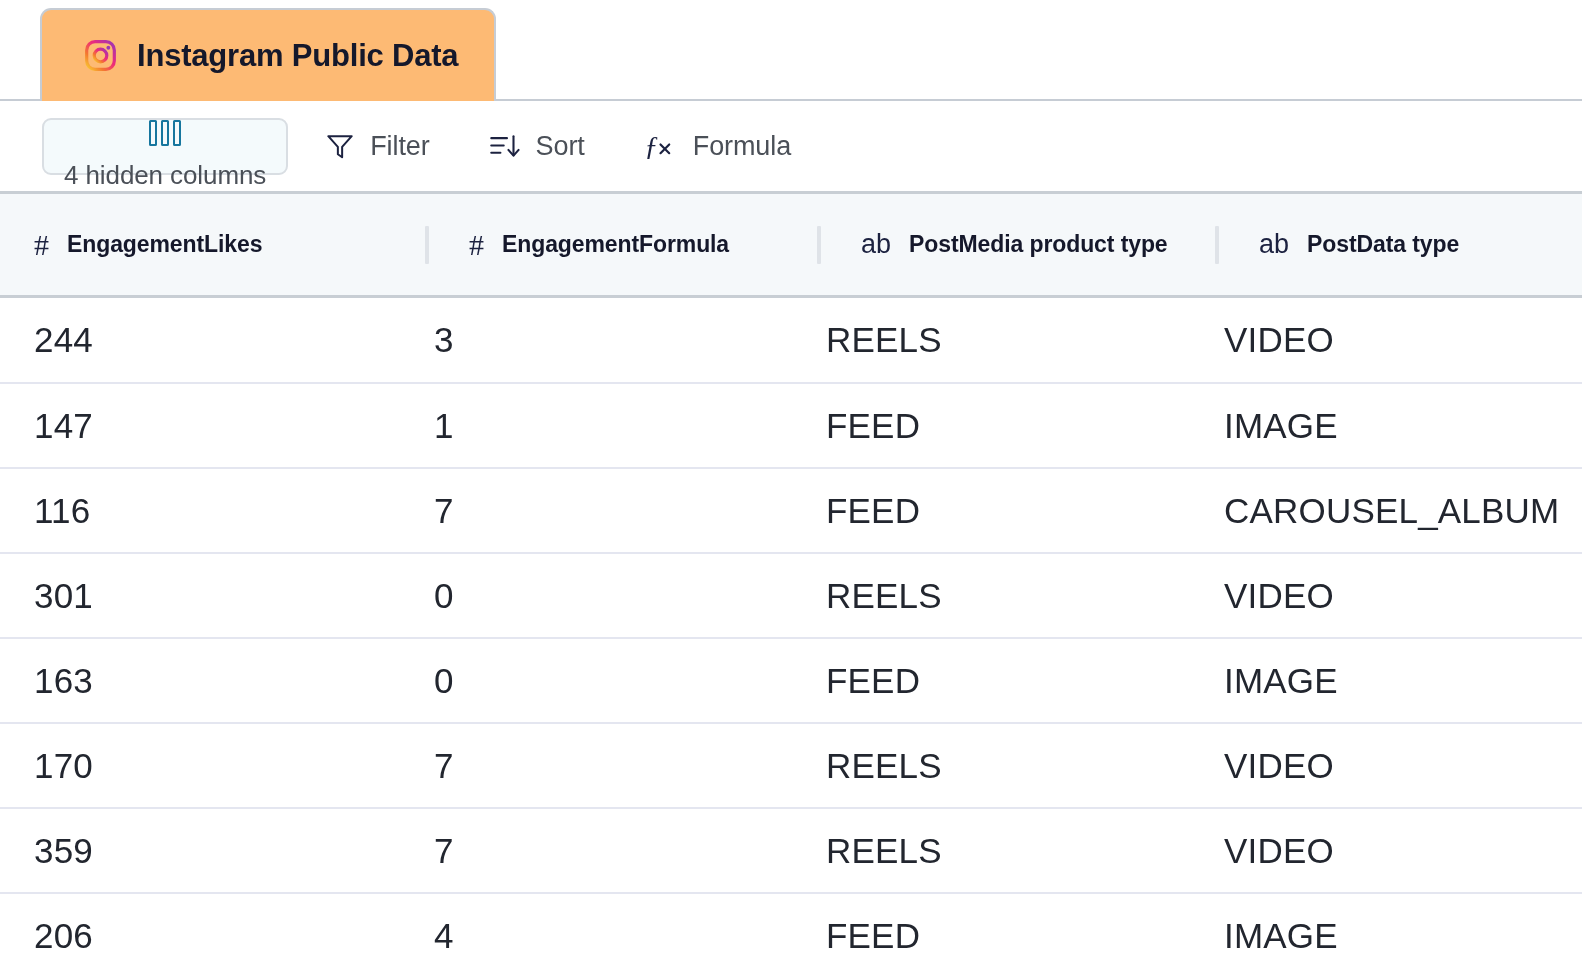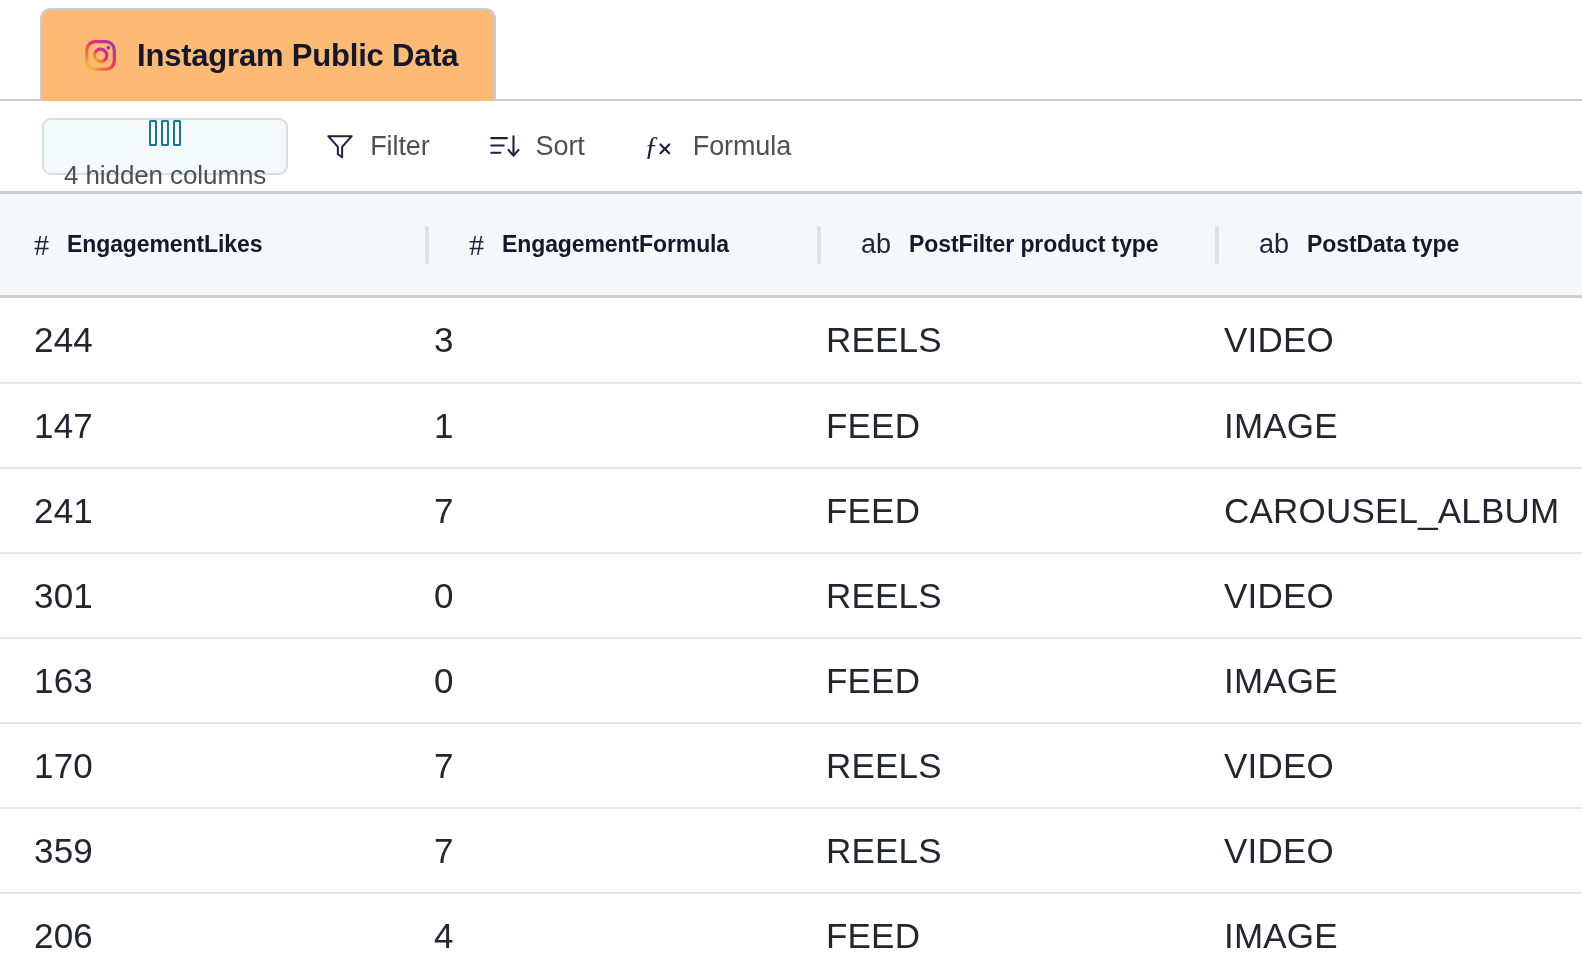--- a/index.html
+++ b/index.html
@@ -287,21 +287,21 @@
             <span>Formula</span>
           </span>
         </div>
       </th>
       <th>
         <div class="hcell with-div">
           <span class="hdiv"></span>
           <span class="type-icon ab">ab</span>
           <span class="htext">
             <span>Post</span>
-            <span>Filter product type</span>
+            <span>Media product type</span>
           </span>
         </div>
       </th>
       <th>
         <div class="hcell with-div">
           <span class="hdiv"></span>
           <span class="type-icon ab">ab</span>
           <span class="htext">
             <span>Post</span>
             <span>Data type</span>
@@ -317,21 +317,21 @@
       <td>REELS</td>
       <td>VIDEO</td>
     </tr>
     <tr>
       <td>147</td>
       <td>1</td>
       <td>FEED</td>
       <td>IMAGE</td>
     </tr>
     <tr>
-      <td>241</td>
+      <td>116</td>
       <td>7</td>
       <td>FEED</td>
       <td>CAROUSEL_ALBUM</td>
     </tr>
     <tr>
       <td>301</td>
       <td>0</td>
       <td>REELS</td>
       <td>VIDEO</td>
     </tr>

